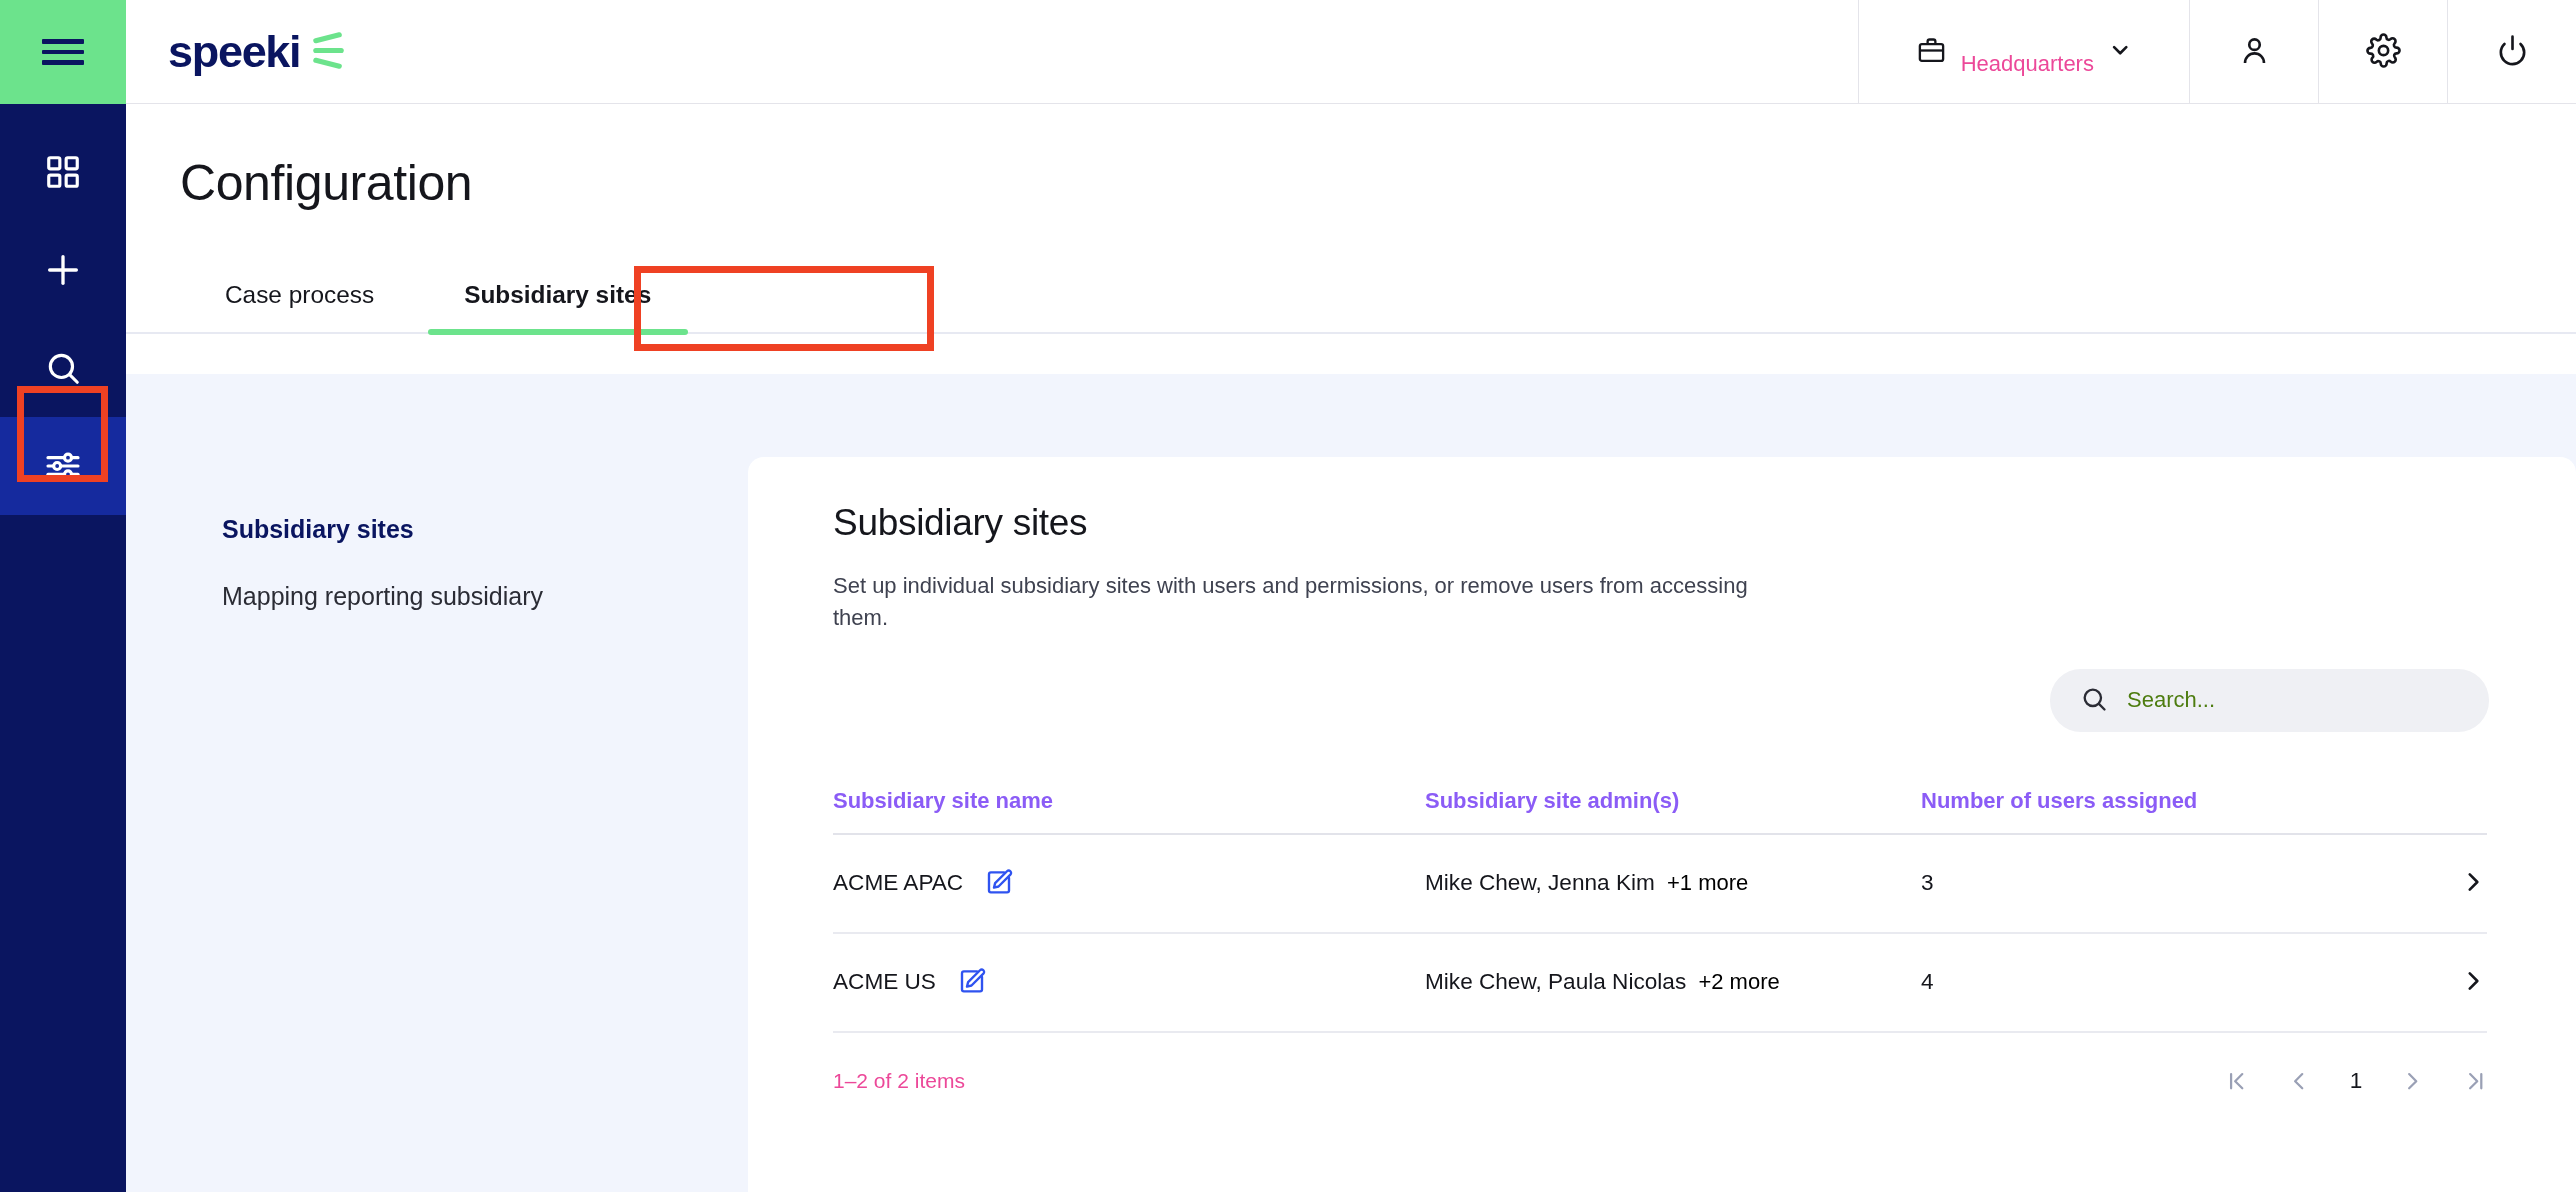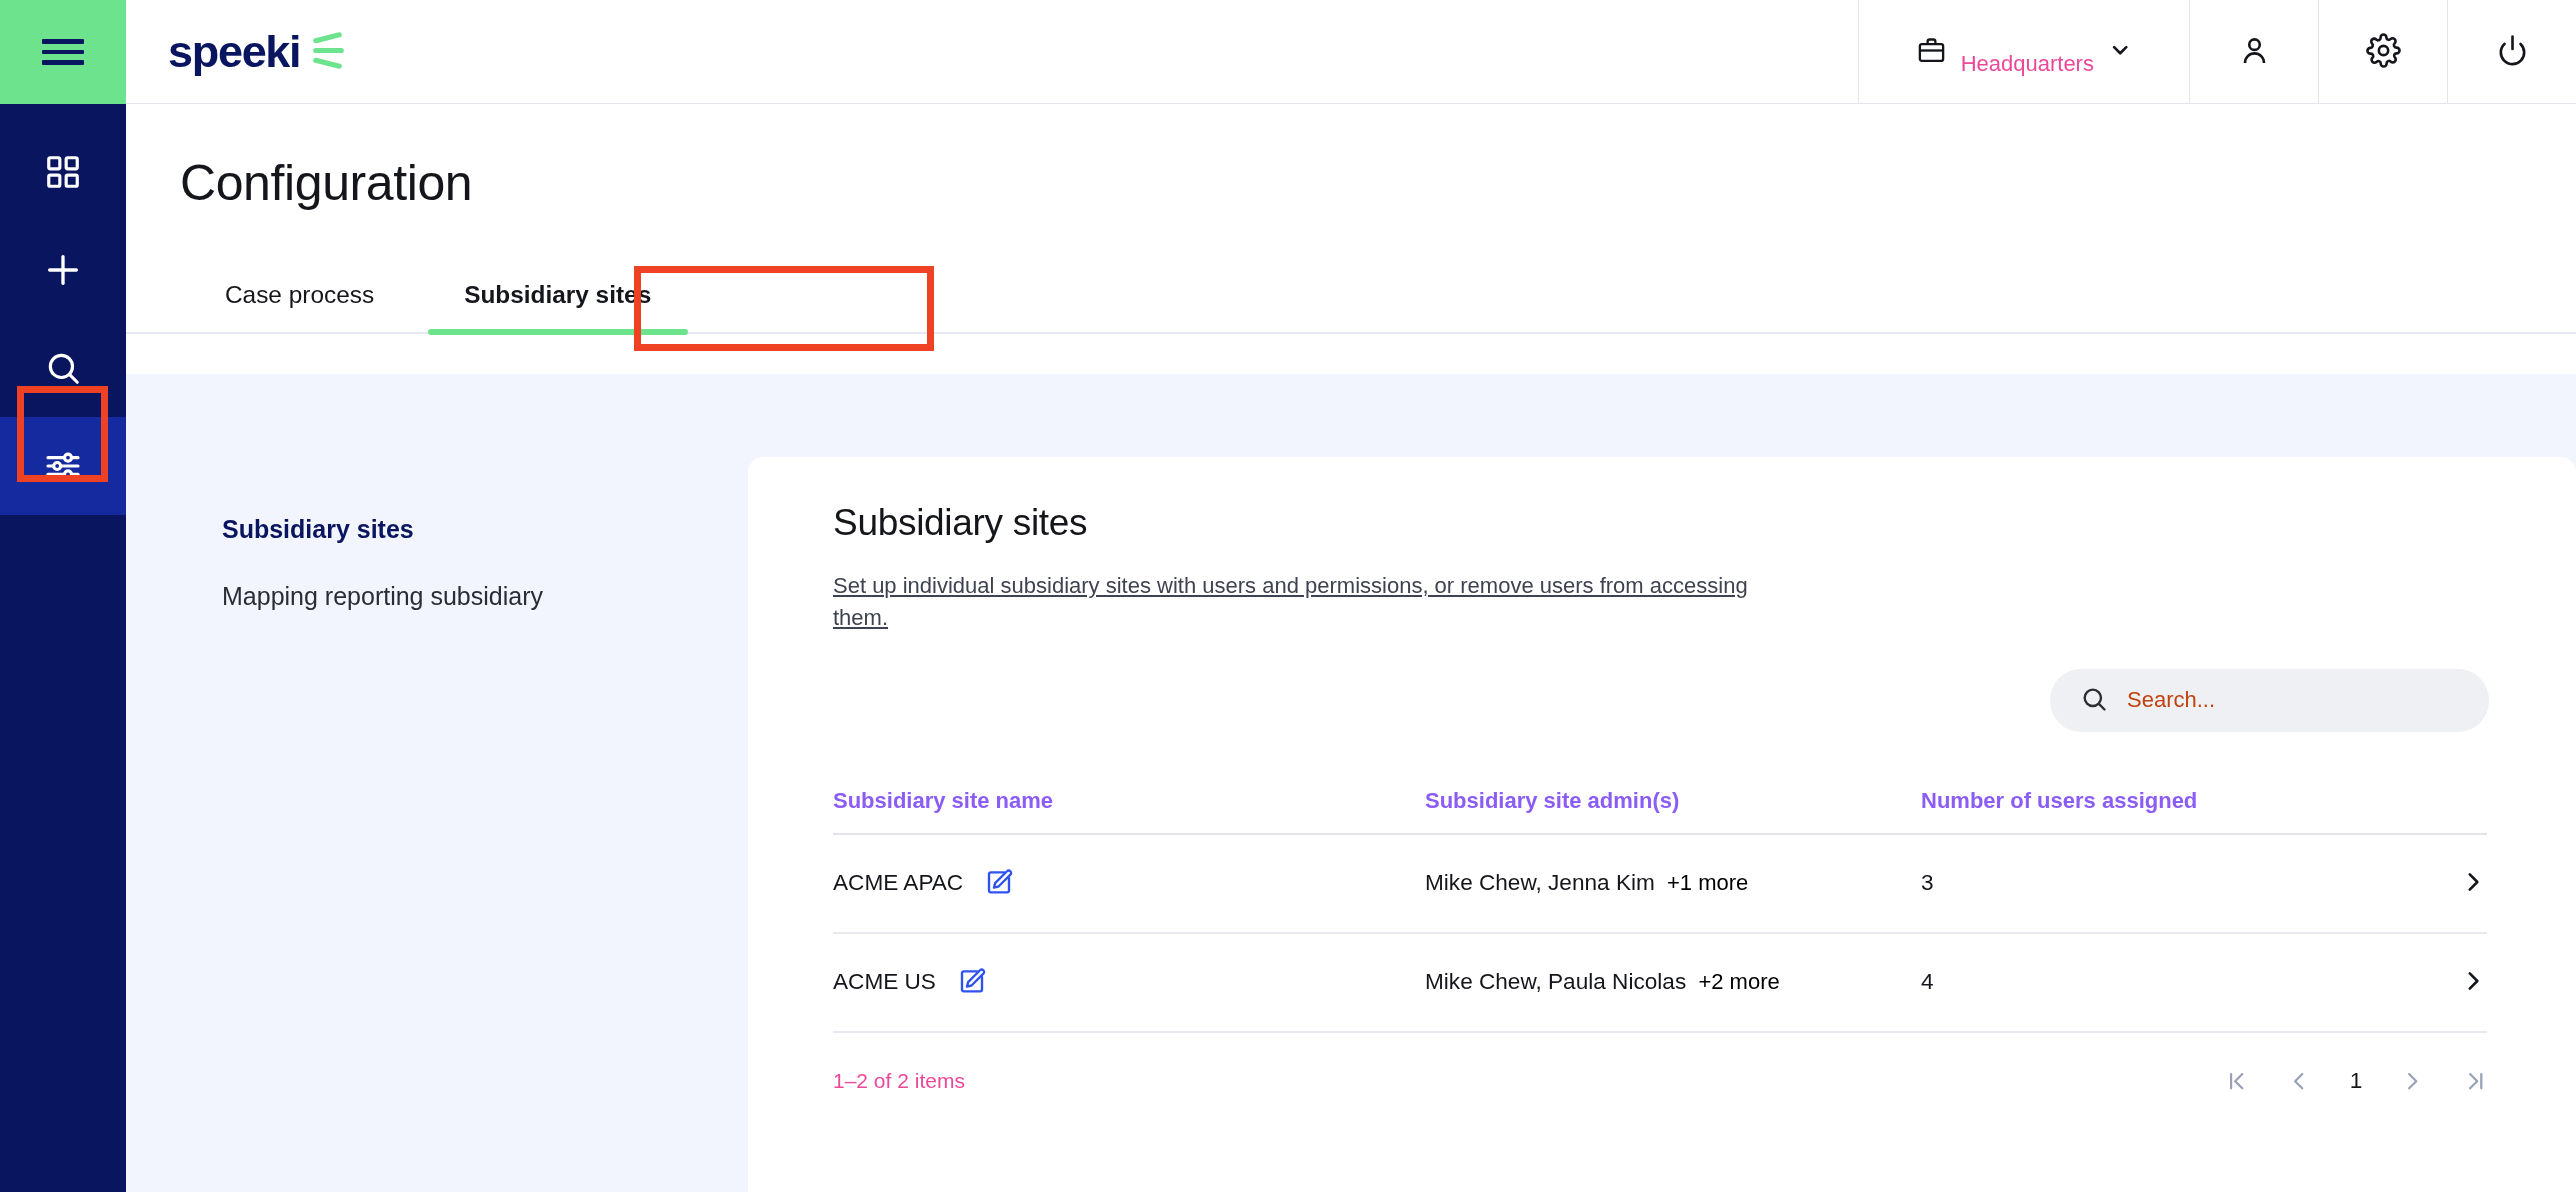--- a/index.html
+++ b/index.html
@@ -126,30 +126,29 @@
     padding: 45px 0 0 85px;
   }
   .card-title {
     font-size: 37px; color: #15161c; font-weight: 400;
     letter-spacing: -0.3px;
   }
   .card-desc {
     margin-top: 26px;
     font-size: 22px; line-height: 1.45; color: #3f4250;
     max-width: 922px;
-    text-decoration: underline;
   }
 
   .search-row { display: flex; justify-content: flex-end; padding-right: 87px; margin-top: 35px; }
   .search-box {
     width: 439px; height: 63px;
     background: #eff0f4; border-radius: 31px;
     display: flex; align-items: center; padding-left: 30px; gap: 19px;
   }
-  .search-ph { font-size: 22px; color: #c2410c; }
+  .search-ph { font-size: 22px; color: #4d7c0f; }
 
   
   .tbl { margin-top: 37px; width: 1654px; }
   .tbl-head {
     display: flex; align-items: center;
     height: 66px;
     border-bottom: 2.6px solid #e2e3ea;
   }
   .tbl-head div { font-size: 22px; font-weight: 700; color: #8b5cf6; }
   .tbl-row {

